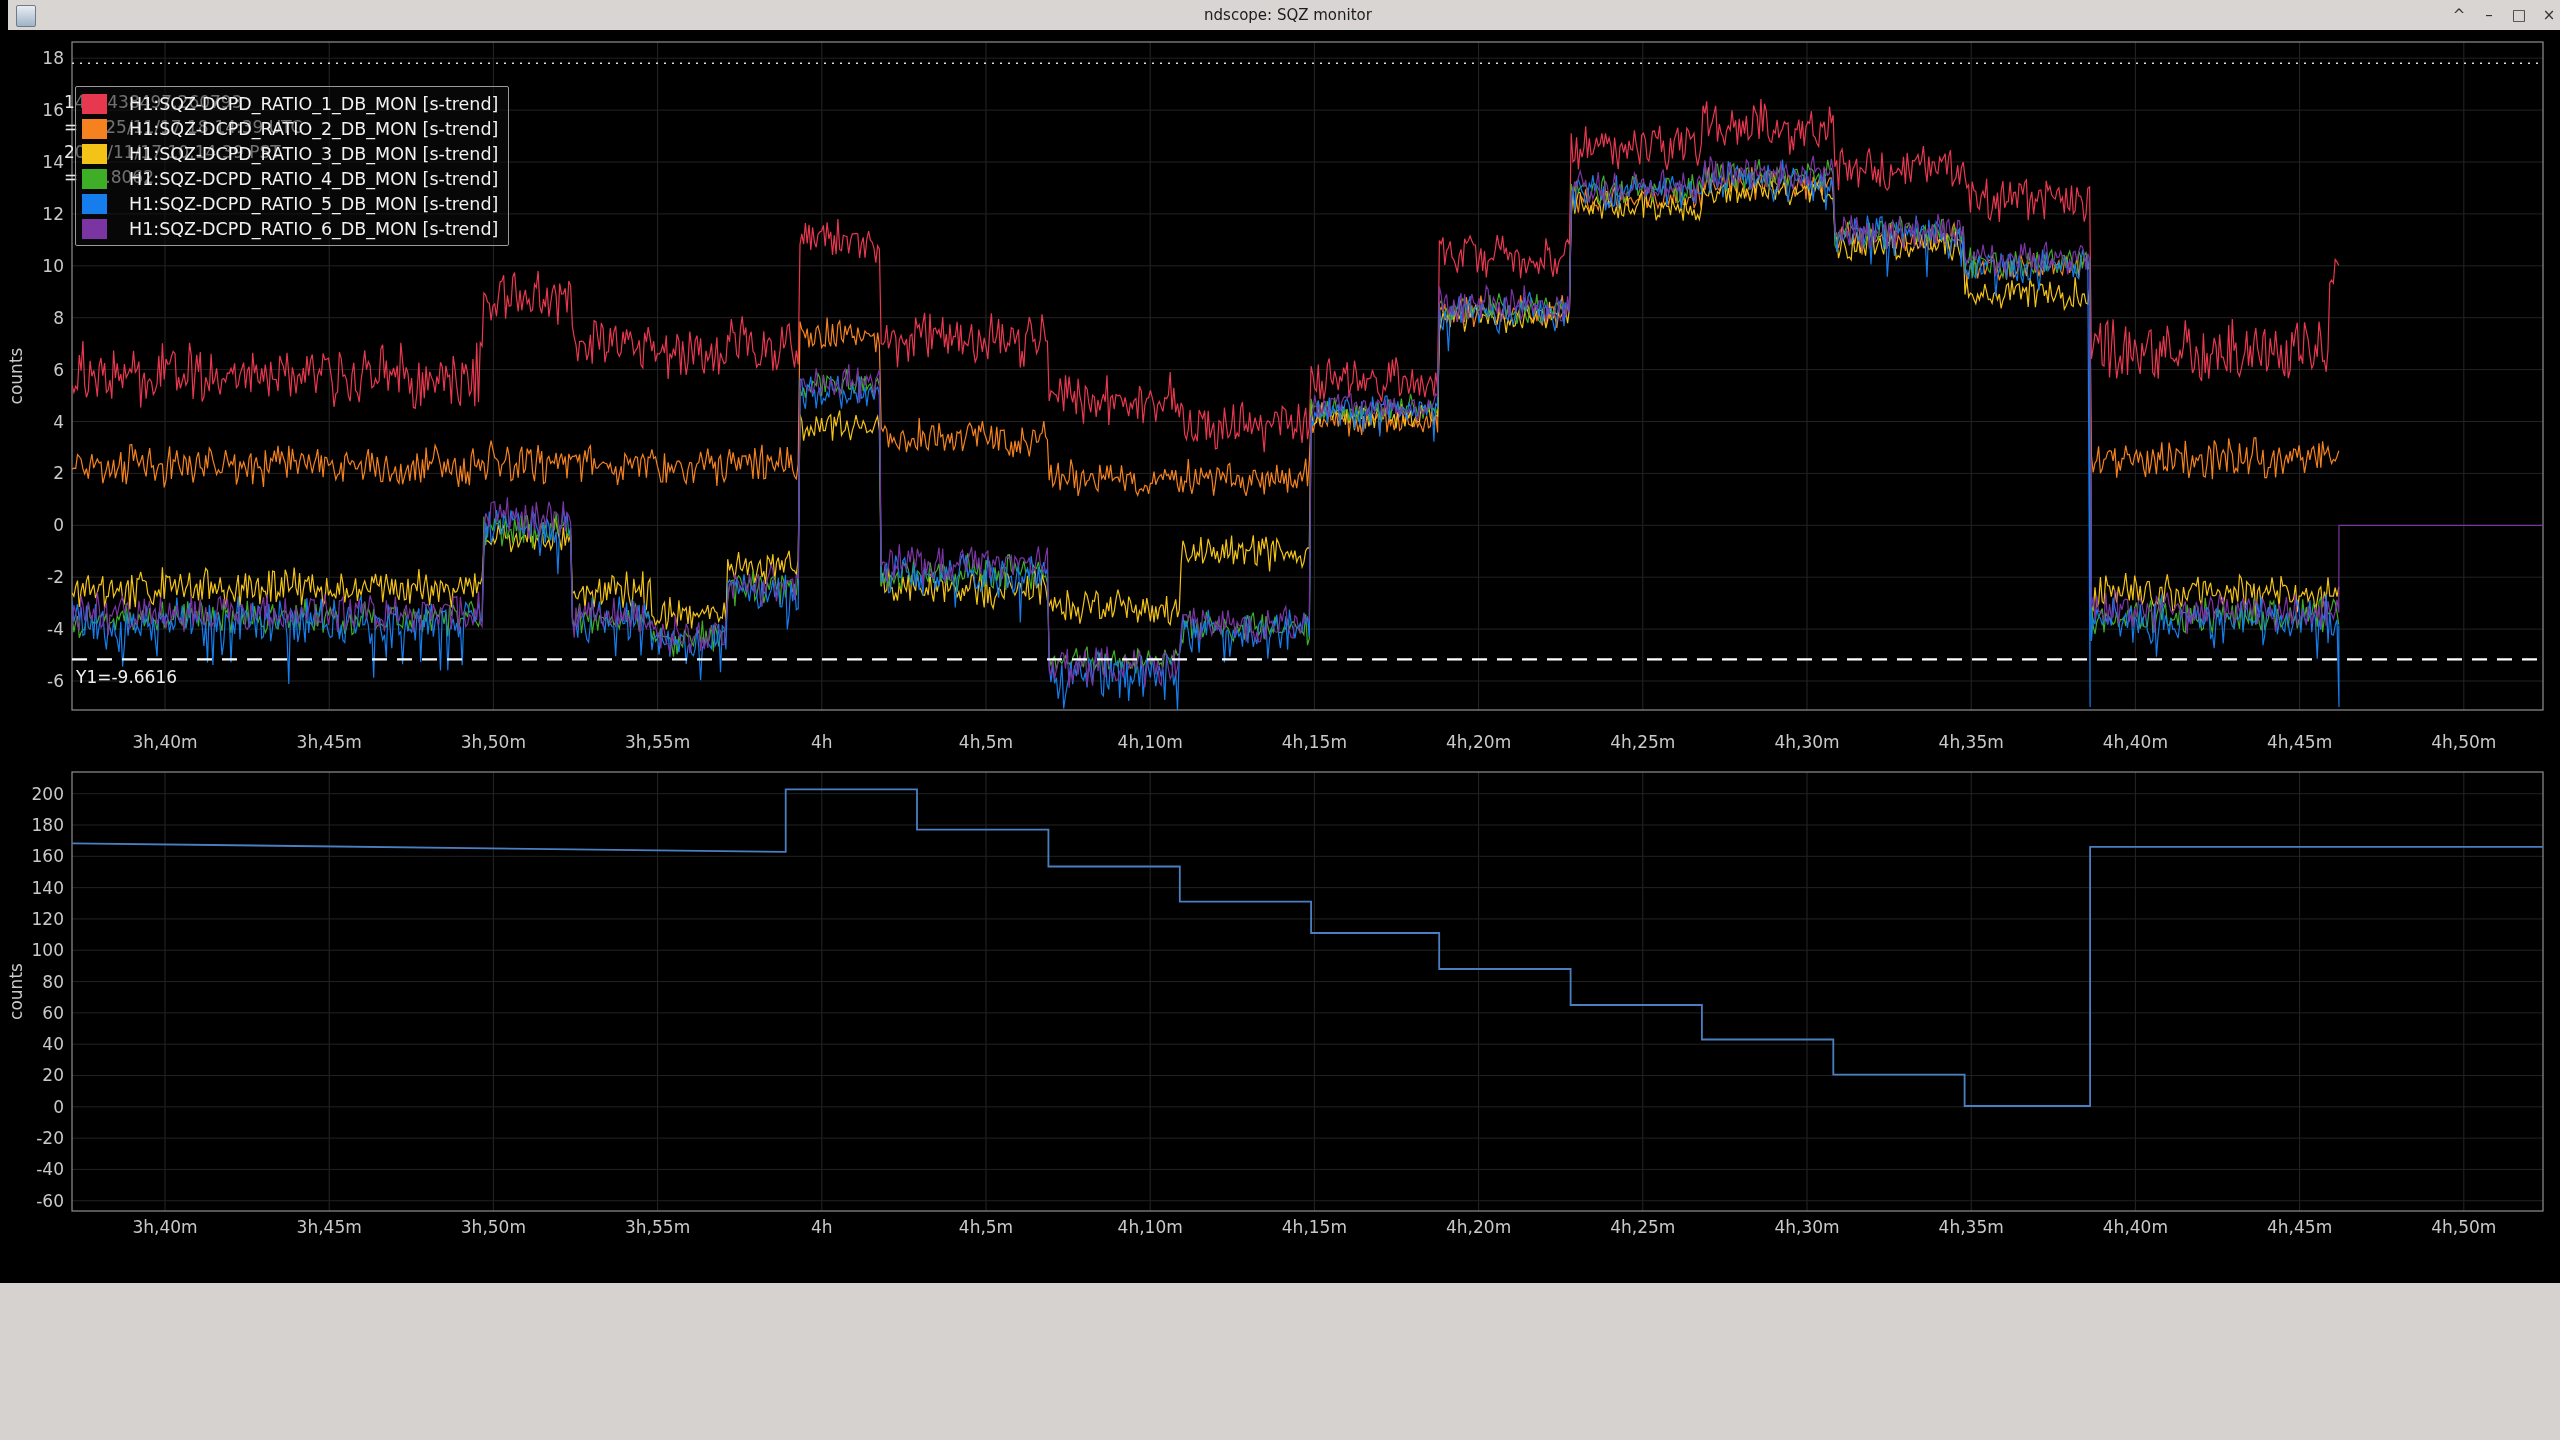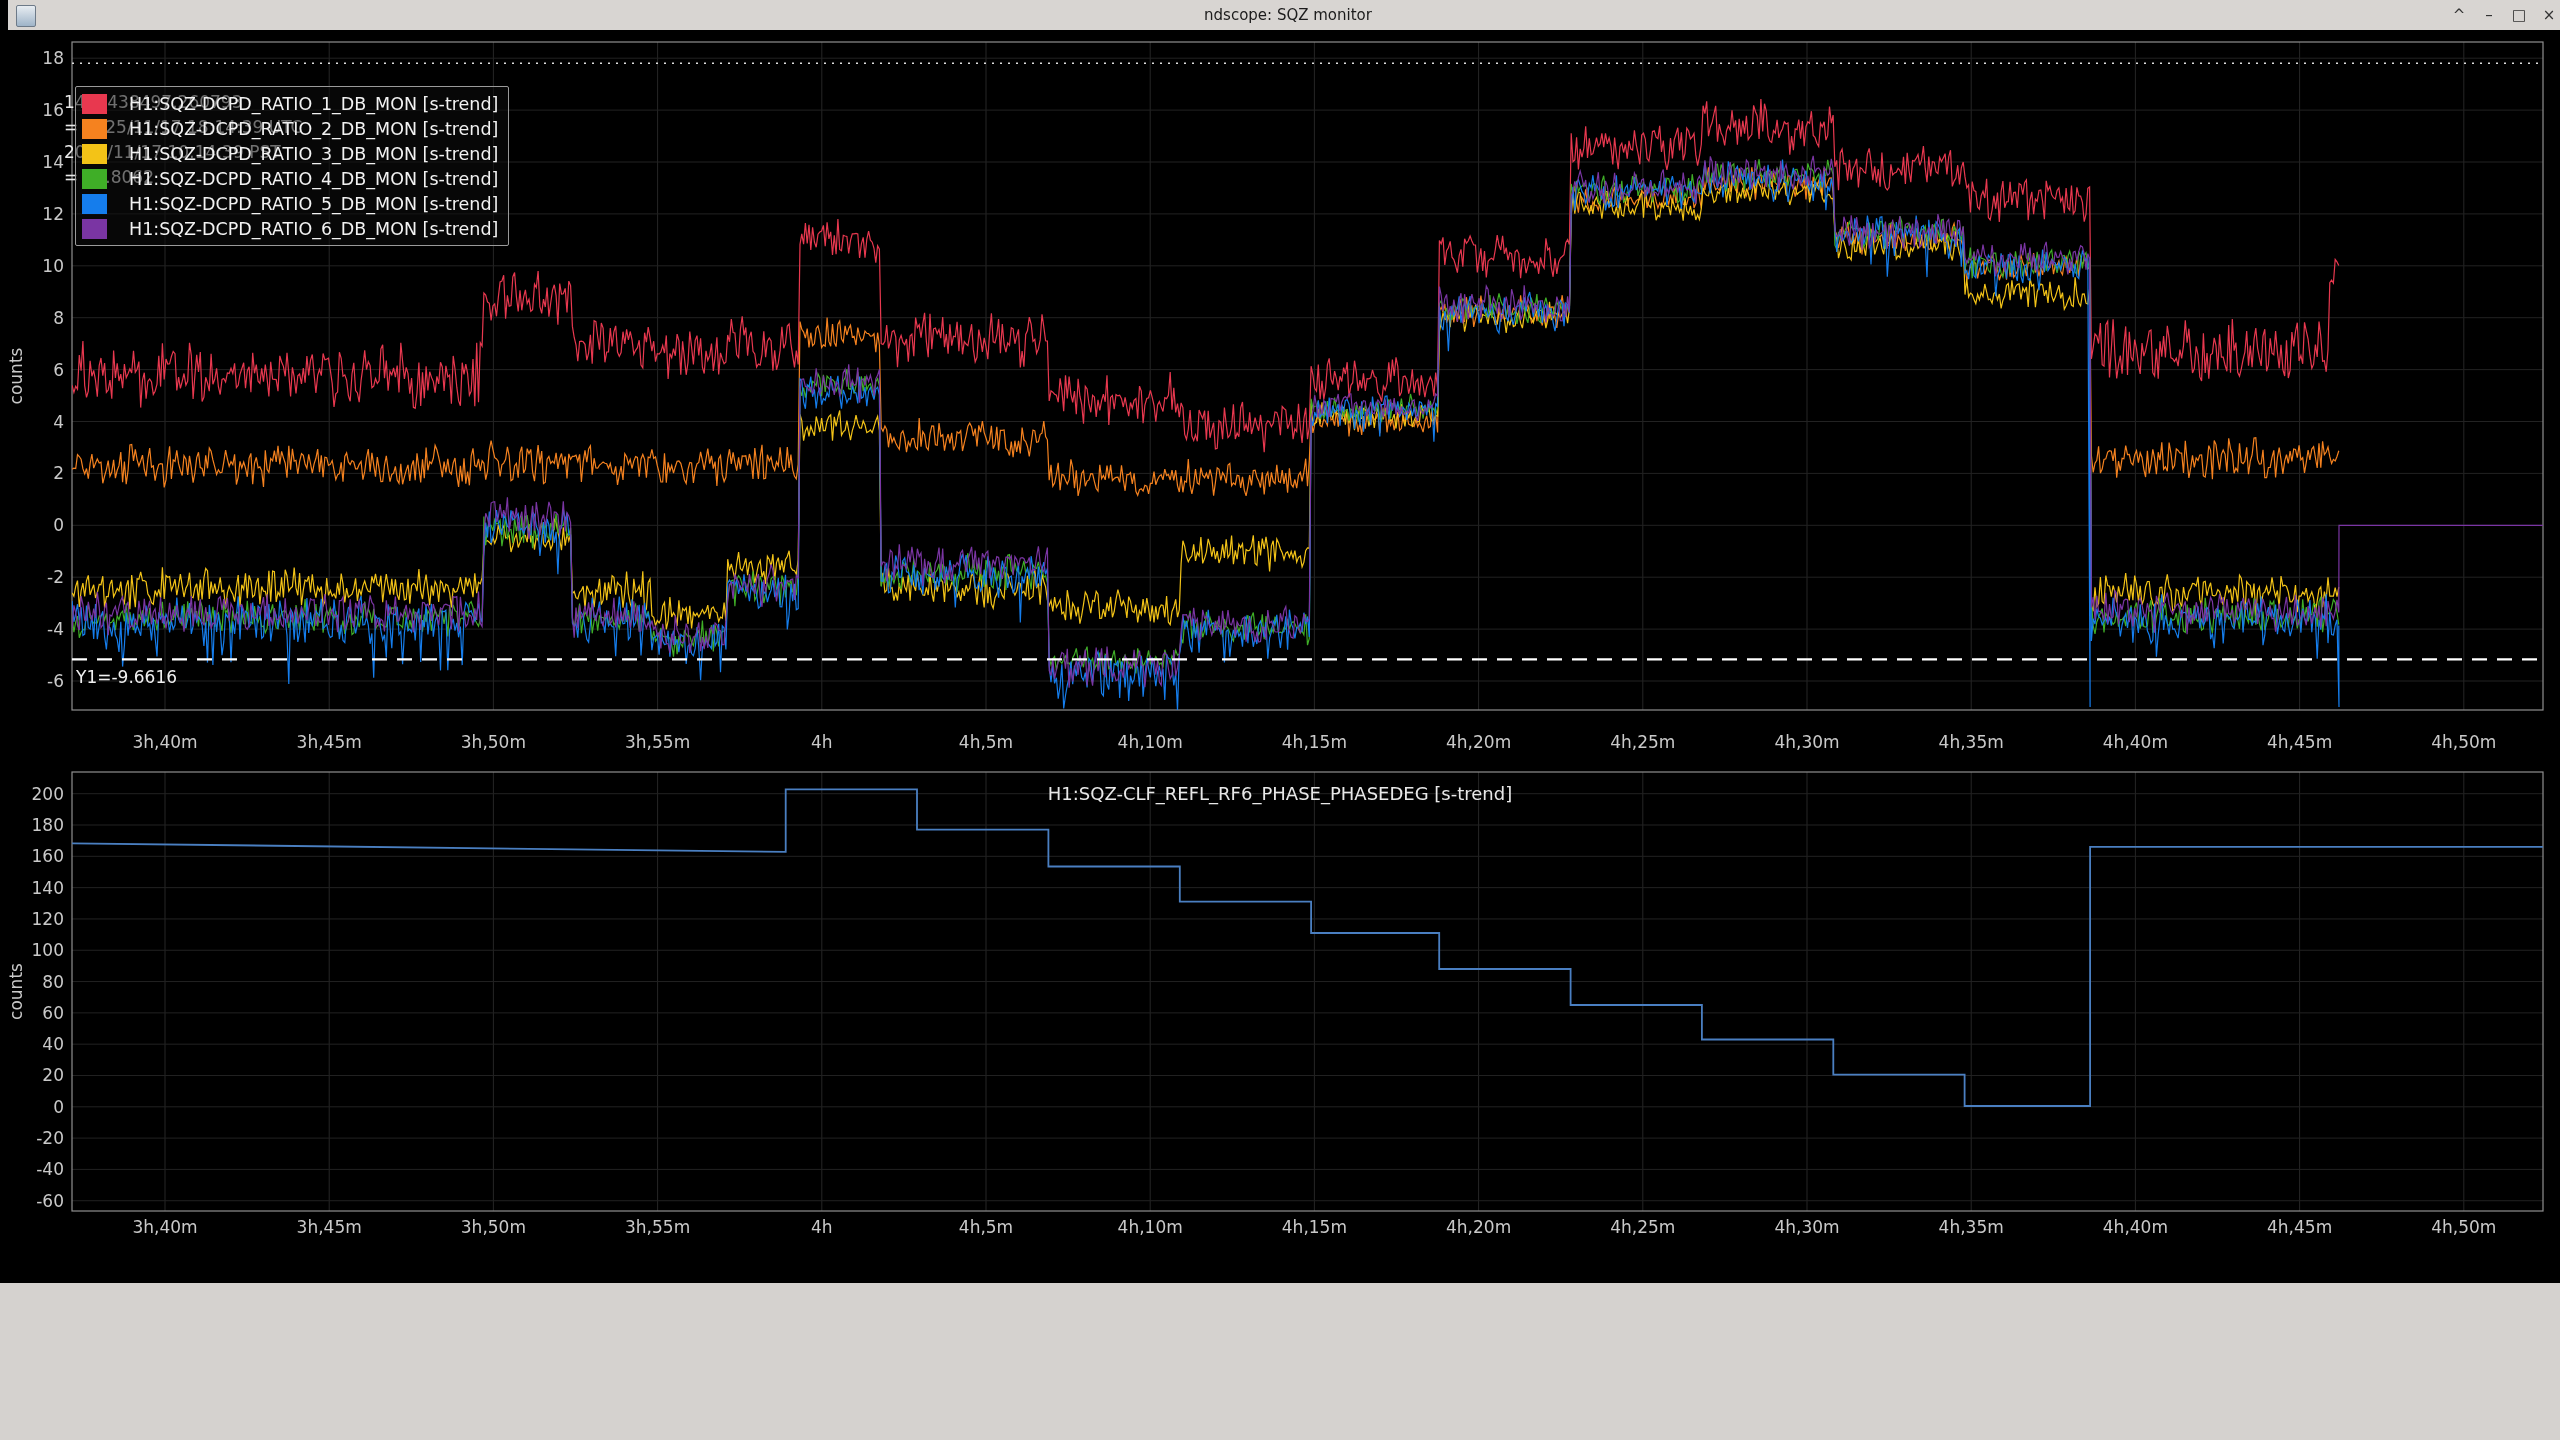--- a/index.html
+++ b/index.html
@@ -213,21 +213,20 @@
         <span class="legend-label">H1:SQZ-DCPD_RATIO_5_DB_MON [s-trend]</span>
       </div>
       <div class="legend-item">
         <div class="legend-swatch" style="background: rgb(122, 53, 163);"></div>
         <span class="legend-label">H1:SQZ-DCPD_RATIO_6_DB_MON [s-trend]</span>
       </div>
     </div>
 
   <div id="y1-cursor-label">Y1=-9.6616</div>
 
-  <div class="center-label" style="top:753px;">H1:SQZ-CLF_REFL_RF6_PHASE_PHASEDEG [s-trend]</div>
 
   <div class="center-label" style="top:1253px;font-size:18px;">t0 = Mon Nov 17 2025 14:38:10 UTC [1447425508.4132]</div>
 </div>
 
 <div id="toolbar">
   <div id="btn-col"></div>
 
   <div id="trend-tab-content"></div>
 
   <div id="trend-display-opts"></div>

